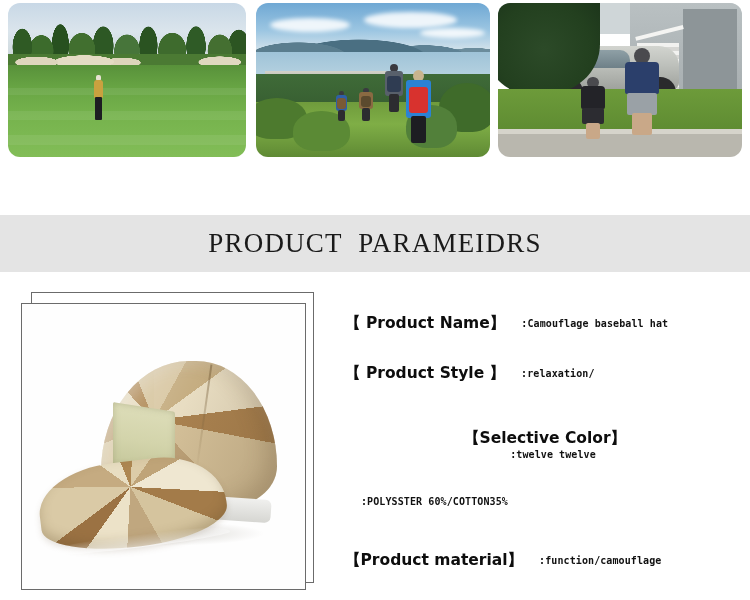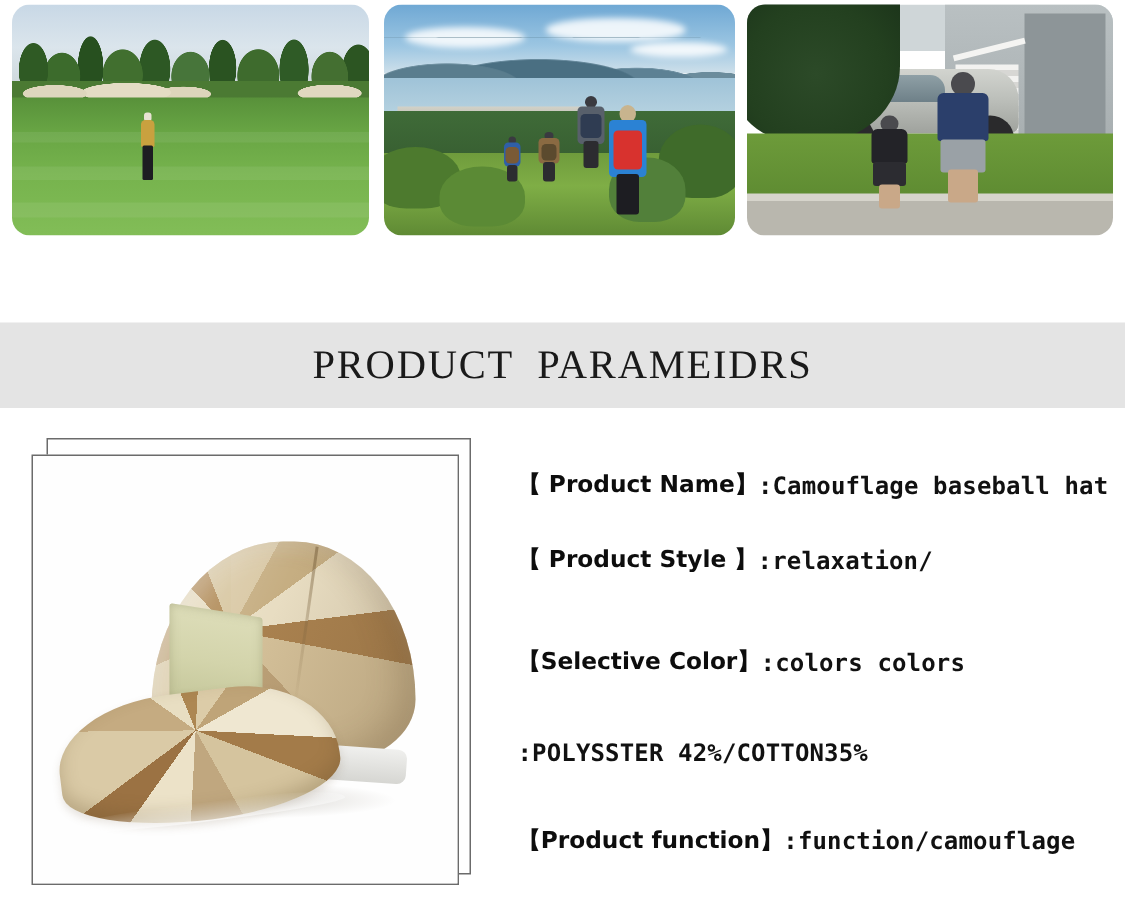--- a/index.html
+++ b/index.html
@@ -149,27 +149,27 @@
                background: linear-gradient(rgba(255,255,255,.0), rgba(255,255,255,.55)); border-radius: inherit; }
   .strap { position: absolute; left: 66%; top: 68%; width: 22%; height: 8%;
            background: linear-gradient(#f0f0ee, #d6d6d2); border-radius: 2px 6px 6px 2px; transform: rotate(4deg); }
 
   
   .specs { position: absolute; left: 345px; top: 292px; width: 400px; height: 300px; }
   .spec-row { position: absolute; left: 0; width: 400px; height: 26px;
               display: flex; align-items: center; white-space: nowrap; }
   .spec-row.r0 { top: 18px; }
   .spec-row.r1 { top: 68px; }
-  .spec-row.r2 { top: 136px; }
+  .spec-row.r2 { top: 136px; flex-direction: column; }
   .spec-row.r3 { top: 196px; }
   .spec-row.r4 { top: 255px; }
   .spec-label { font-family: "DejaVu Sans", sans-serif; font-weight: bold;
                 font-size: 15.5px; color: #0d0d0d; }
   .spec-value { font-family: "DejaVu Sans Mono", monospace; font-weight: bold;
-                font-size: 16px; color: #111; margin-left: 0; letter-spacing: .1px; }
+                font-size: 10px; color: #111; margin-left: 16px; letter-spacing: .1px; }
 </style>
 </head>
 <body>
 
 <div class="page">
 
   <div class="photo-strip">
 
     <div class="photo-cell p0">
       <div class="scene">
@@ -287,24 +287,24 @@
     <div class="spec-row r0">
       <span class="spec-label">【 Product Name】</span>
       <span class="spec-value">:Camouflage baseball hat</span>
     </div>
     <div class="spec-row r1">
       <span class="spec-label">【 Product Style 】</span>
       <span class="spec-value">:relaxation/</span>
     </div>
     <div class="spec-row r2">
       <span class="spec-label">【Selective Color】</span>
-      <span class="spec-value">:colors colors</span>
+      <span class="spec-value">:twelve twelve</span>
     </div>
     <div class="spec-row r3">
-      <span class="spec-value">:POLYSSTER 42%/COTTON35%</span>
+      <span class="spec-value">:POLYSSTER 60%/COTTON35%</span>
     </div>
     <div class="spec-row r4">
-      <span class="spec-label">【Product function】</span>
+      <span class="spec-label">【Product material】</span>
       <span class="spec-value">:function/camouflage</span>
     </div>
   </div>
 
 </div>
 
 </body></html>

